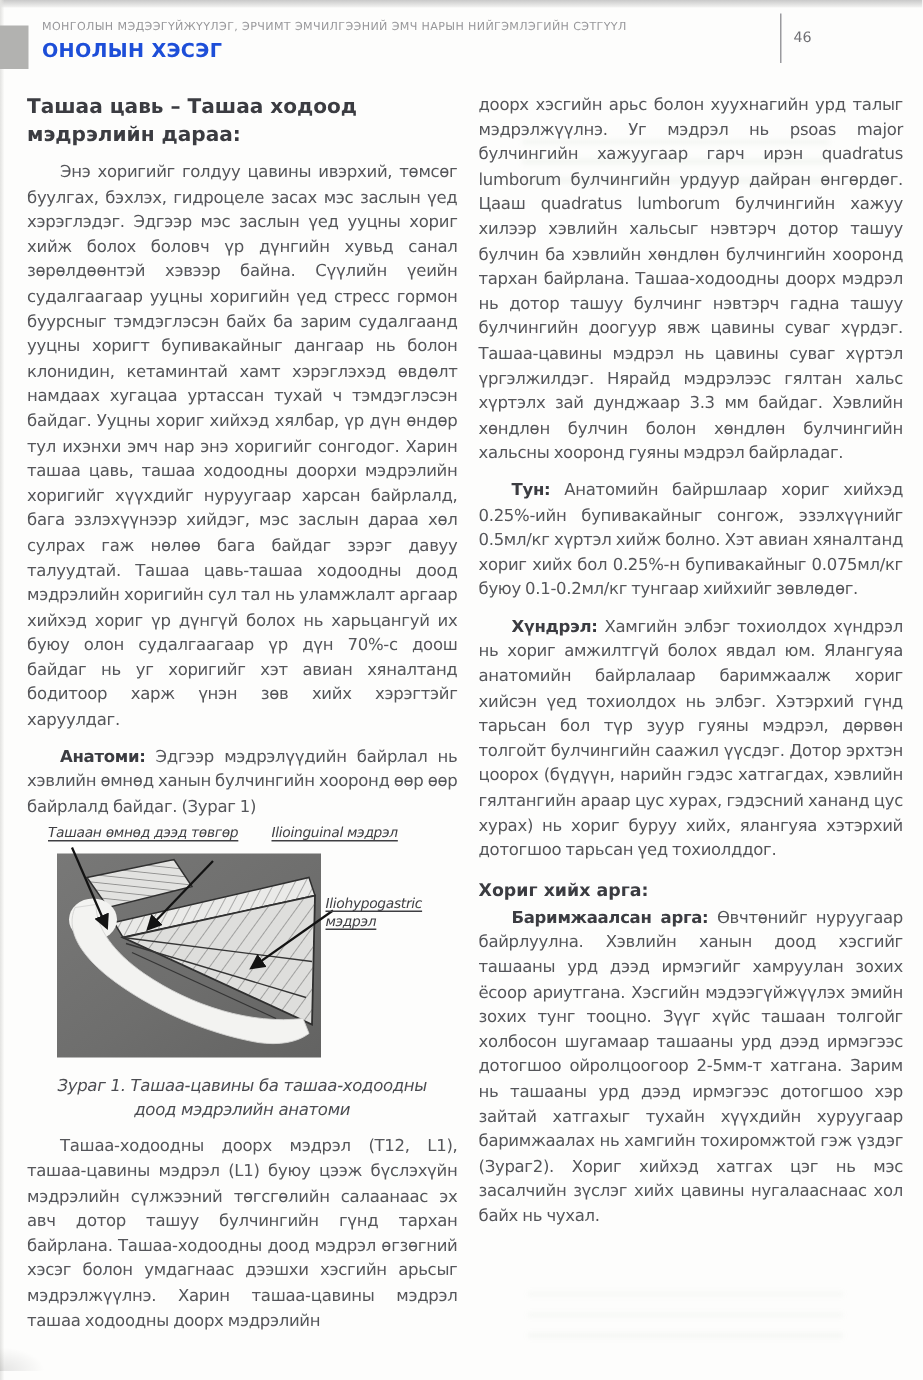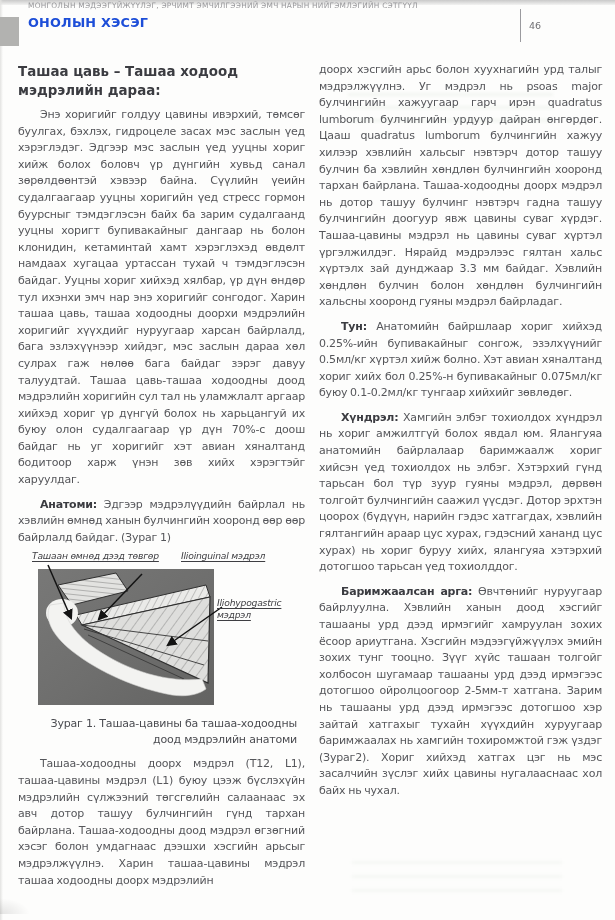--- a/index.html
+++ b/index.html
@@ -17,21 +17,21 @@
   .corner-shadow{position:absolute;left:0;bottom:6px;width:30px;height:16px;
     background:radial-gradient(ellipse at left bottom,rgba(0,0,0,.10),transparent 70%);}
   .ghost{position:absolute;filter:blur(1.6px);pointer-events:none;}
   .ghost.g1{left:348px;top:86px;width:205px;height:36px;
     background:repeating-linear-gradient(0deg,rgba(150,175,150,.10) 0 3px,transparent 3px 13px);}
   .ghost.g2{left:352px;top:852px;width:210px;height:40px;
     background:repeating-linear-gradient(0deg,rgba(150,175,150,.08) 0 3px,transparent 3px 14px);}
 
   
   .logo-square{position:absolute;left:0;top:17px;width:19px;height:29px;background:#b2b2b0;}
-  .header{position:absolute;left:28px;top:1px;width:480px;}
+  .header{position:absolute;left:28px;top:13px;width:480px;}
   .journal-line{font-size:7.4px;letter-spacing:.25px;color:#97979a;line-height:10px;}
   .section-title{font-size:12.8px;font-weight:bold;color:#1d4ed8;margin-top:4px;letter-spacing:.2px;}
   .page-divider{position:absolute;left:520px;top:9px;height:33px;border-left:1.2px solid #9a9a9e;}
   .page-number{position:absolute;left:529px;top:20px;font-size:9.5px;color:#6f6f73;}
 
   
   .col{position:absolute;top:62px;color:#55565a;}
   .col-left{left:18px;width:287px;}
   .col-right{left:319px;width:283px;}
   .article-title{font-size:13.4px;font-weight:bold;color:#3b3c41;line-height:19px;margin:0 0 7px 0;}
@@ -43,21 +43,21 @@
   .method-heading{font-size:11.6px;font-weight:bold;color:#3b3c41;margin:9px 0 3px 0;line-height:16px;}
 
   
   .fig{position:relative;height:158px;margin-top:7px;}
   .fig svg{position:absolute;left:0;top:0;}
   .fig-label{position:absolute;font-size:9.2px;font-style:italic;color:#3e3e42;
     text-decoration:underline;text-underline-offset:2px;line-height:12px;letter-spacing:-0.2px;}
   .fig-lab-tl{left:14px;top:-3px;}
   .fig-lab-tr{left:163px;top:-3px;}
   .fig-lab-r{left:199px;top:44px;width:86px;font-style:italic;}
-  .fig-caption{font-size:11px;text-align:right;color:#4b4c51;
+  .fig-caption{font-size:11px;font-style:italic;text-align:center;color:#4b4c51;
     line-height:15.5px;margin:5px 8px 9px 8px;letter-spacing:-0.2px;}
 </style>
 </head>
 <body>
 
 <div class="scan-top"></div>
 <div class="scan-left"></div>
 <div class="ghost g1"></div>
 <div class="ghost g2"></div>
 <div class="corner-shadow"></div>
@@ -131,15 +131,16 @@
   <p class="body t-indent">Ташаа-ходоодны доорх мэдрэл (T12, L1), ташаа-цавины мэдрэл (L1) буюу цээж бүслэхүйн мэдрэлийн сүлжээний төгсгөлийн салаанаас эх авч дотор ташуу булчингийн гүнд тархан байрлана. Ташаа-ходоодны доод мэдрэл өгзөгний хэсэг болон умдагнаас дээшхи хэсгийн арьсыг мэдрэлжүүлнэ. Харин ташаа-цавины мэдрэл ташаа ходоодны доорх мэдрэлийн</p>
 </div>
 
 <div class="col col-right">
   <p class="body">доорх хэсгийн арьс болон хуухнагийн урд талыг мэдрэлжүүлнэ. Уг мэдрэл нь psoas major булчингийн хажуугаар гарч ирэн quadratus lumborum булчингийн урдуур дайран өнгөрдөг. Цааш quadratus lumborum булчингийн хажуу хилээр хэвлийн хальсыг нэвтэрч дотор ташуу булчин ба хэвлийн хөндлөн булчингийн хооронд тархан байрлана. Ташаа-ходоодны доорх мэдрэл нь дотор ташуу булчинг нэвтэрч гадна ташуу булчингийн доогуур явж цавины суваг хүрдэг. Ташаа-цавины мэдрэл нь цавины суваг хүртэл үргэлжилдэг. Нярайд мэдрэлээс гялтан хальс хүртэлх зай дунджаар 3.3 мм байдаг. Хэвлийн хөндлөн булчин болон хөндлөн булчингийн хальсны хооронд гуяны мэдрэл байрладаг.</p>
 
   <p class="body t-indent"><b class="runin">Тун:</b> <span>Анатомийн байршлаар хориг хийхэд 0.25%-ийн бупивакайныг сонгож, эзэлхүүнийг 0.5мл/кг хүртэл хийж болно. Хэт авиан хяналтанд хориг хийх бол 0.25%-н бупивакайныг 0.075мл/кг буюу 0.1-0.2мл/кг тунгаар хийхийг зөвлөдөг.</span></p>
 
   <p class="body t-indent"><b class="runin">Хүндрэл:</b> <span>Хамгийн элбэг тохиолдох хүндрэл нь хориг амжилтгүй болох явдал юм. Ялангуяа анатомийн байрлалаар баримжаалж хориг хийсэн үед тохиолдох нь элбэг. Хэтэрхий гүнд тарьсан бол түр зуур гуяны мэдрэл, дөрвөн толгойт булчингийн саажил үүсдэг. Дотор эрхтэн цоорох (бүдүүн, нарийн гэдэс хатгагдах, хэвлийн гялтангийн араар цус хурах, гэдэсний хананд цус хурах) нь хориг буруу хийх, ялангуяа хэтэрхий дотогшоо тарьсан үед тохиолддог.</span></p>
 
+  <div class="method-heading">Хориг хийх арга:</div>
 
   <p class="body t-indent"><b class="runin">Баримжаалсан арга:</b> <span>Өвчтөнийг нуруугаар байрлуулна. Хэвлийн ханын доод хэсгийг ташааны урд дээд ирмэгийг хамруулан зохих ёсоор ариутгана. Хэсгийн мэдээгүйжүүлэх эмийн зохих тунг тооцно. Зүүг хүйс ташаан толгойг холбосон шугамаар ташааны урд дээд ирмэгээс дотогшоо ойролцоогоор 2-5мм-т хатгана. Зарим нь ташааны урд дээд ирмэгээс дотогшоо хэр зайтай хатгахыг тухайн хүүхдийн хуруугаар баримжаалах нь хамгийн тохиромжтой гэж үздэг (Зураг2). Хориг хийхэд хатгах цэг нь мэс засалчийн зүслэг хийх цавины нугалааснаас хол байх нь чухал.</span></p>
 </div>
 
 </body></html>

